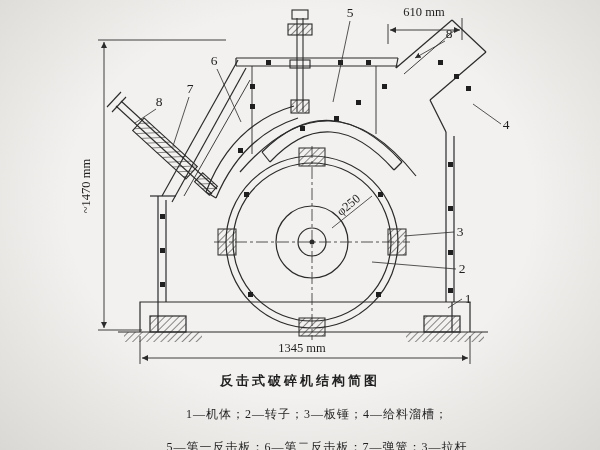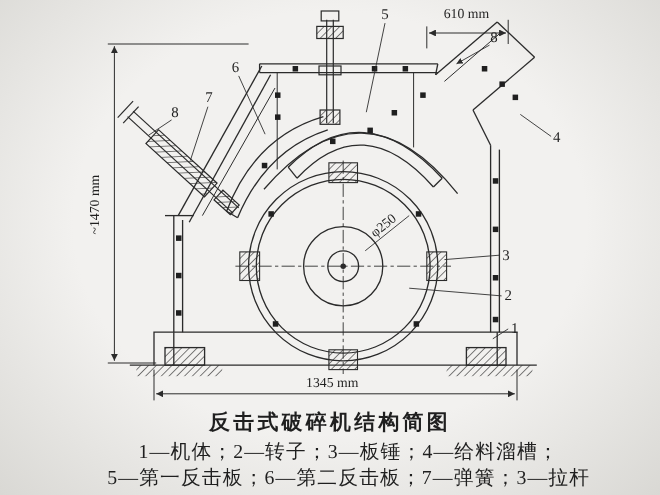--- a/index.html
+++ b/index.html
@@ -7,22 +7,22 @@
   .page{
     width:600px;height:450px;
     background:radial-gradient(ellipse at 50% 45%, #f2f1ef 55%, #d9d8d4 100%);
     font-family:"Liberation Serif", serif;
     color:#1f1f1f;
     overflow:hidden;
     position:relative;
   }
   svg{display:block;}
   .figure-text{text-align:center;line-height:1.25;}
-  .caption{font-size:19px;letter-spacing:3px;font-weight:bold;margin-top:1px;}
-  .legend{font-size:18px;letter-spacing:1px;margin-top:2px;padding-left:34px;}
+  .caption{font-size:13px;letter-spacing:3px;font-weight:bold;margin-top:1px;}
+  .legend{font-size:12px;letter-spacing:1px;margin-top:18px;padding-left:34px;}
   text{font-family:"Liberation Serif", serif;fill:#1f1f1f;}
   .dim-text{font-size:12.5px;}
   .callout{font-size:13.5px;}
 </style>
 </head>
 <body>
 
 <div class="page">
 
   <svg width="600" height="372" viewBox="0 0 600 372">

